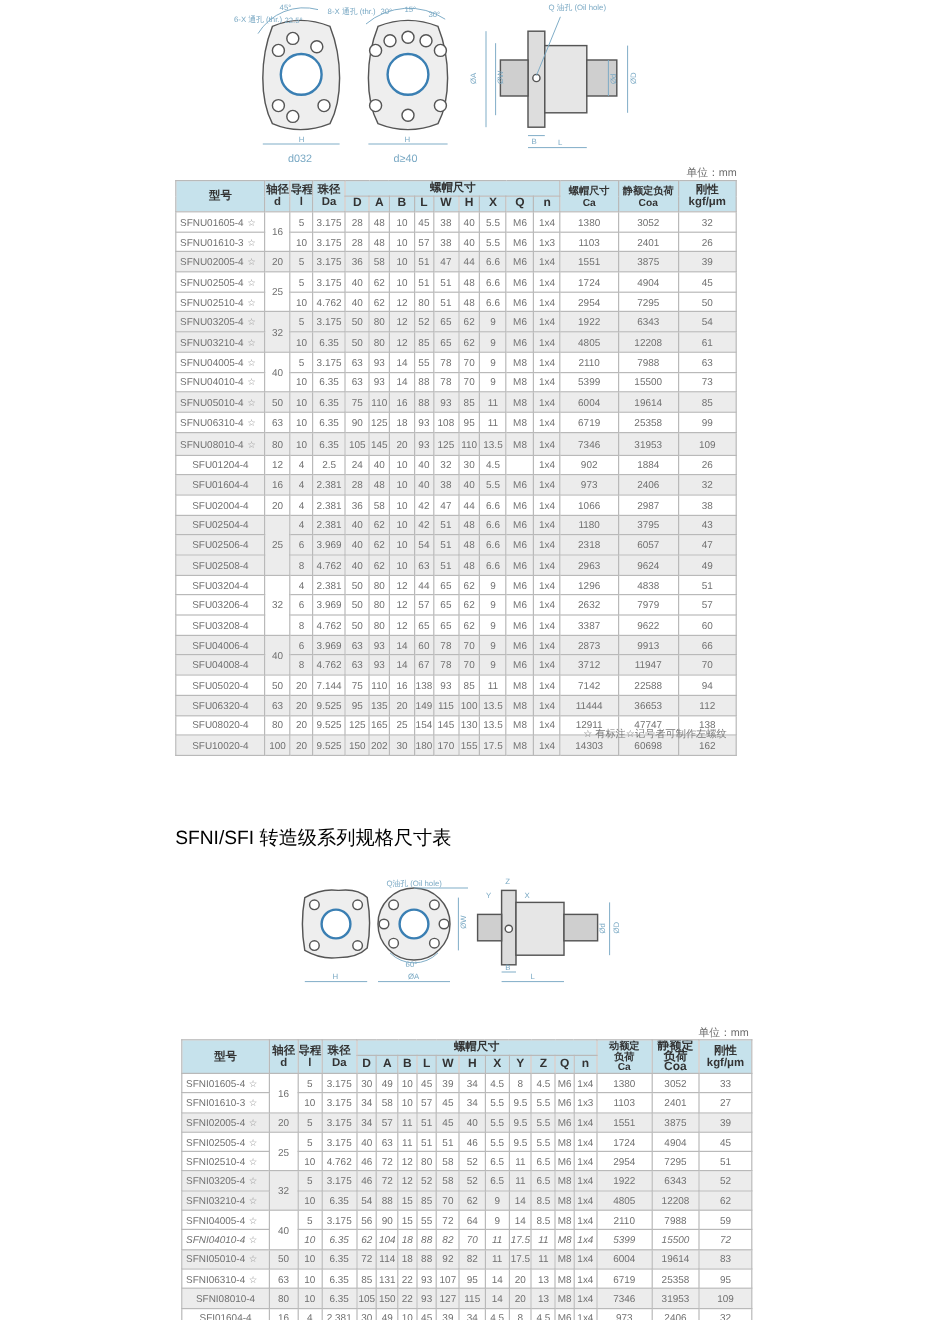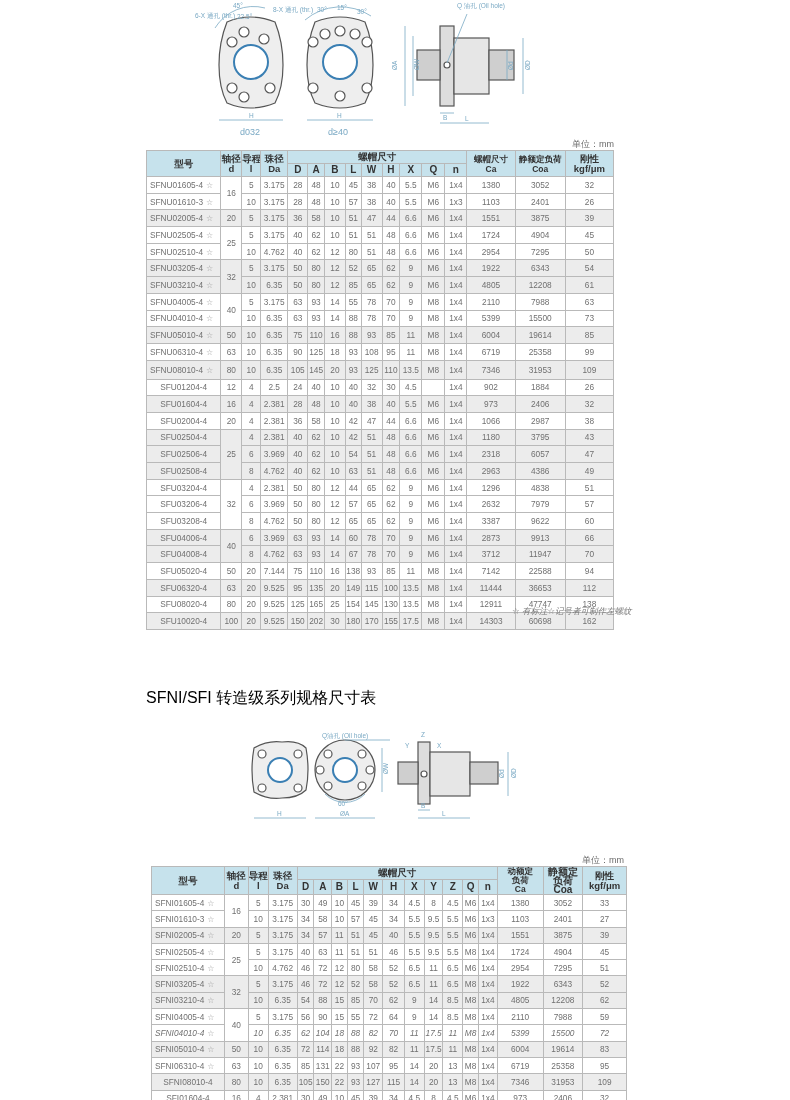--- a/index.html
+++ b/index.html
@@ -442,21 +442,21 @@
         <td>40</td>
         <td>62</td>
         <td>10</td>
         <td>63</td>
         <td>51</td>
         <td>48</td>
         <td>6.6</td>
         <td>M6</td>
         <td>1x4</td>
         <td>2963</td>
-        <td>4386</td>
+        <td>9624</td>
         <td>49</td>
       </tr>
       <tr class="w" style="height: 16.7px;">
         <td class="model c"><span>SFU03204-4</span></td>
         <td rowspan="3" class="wcell">32</td>
         <td>4</td>
         <td>2.381</td>
         <td>50</td>
         <td>80</td>
         <td>12</td>
@@ -607,21 +607,21 @@
         <td>17.5</td>
         <td>M8</td>
         <td>1x4</td>
         <td>14303</td>
         <td>60698</td>
         <td>162</td>
       </tr>
     </tbody>
 </table>
 
-<div class="note" style="left:512px;top:606px;font-style:italic;">☆ 有标注☆记号者可制作左螺纹</div>
+<div class="note" style="left:486px;top:606px;">☆ 有标注☆记号者可制作左螺纹</div>
 
 <div class="section-title" style="left:146px;top:688px;">SFNI/SFI 转造级系列规格尺寸表</div>
 
 <svg class="drawing" style="left:240px;top:730px;" width="290" height="95" viewBox="0 0 290 95">
   <g fill="none" stroke="#555" stroke-width="1.2">
     <path d="M14,18 Q28,10 42,12 Q58,10 66,18 Q70,40 66,60 Q58,68 42,68 Q28,70 14,62 Q10,40 14,18 Z" fill="#eeeeee"></path>
     <circle cx="40" cy="40" r="12" fill="#fff" stroke="#3a7fb3" stroke-width="2"></circle>
     <circle cx="22" cy="24" r="4" fill="#fff"></circle>
       <circle cx="58" cy="24" r="4" fill="#fff"></circle>
     <circle cx="22" cy="58" r="4" fill="#fff"></circle>

